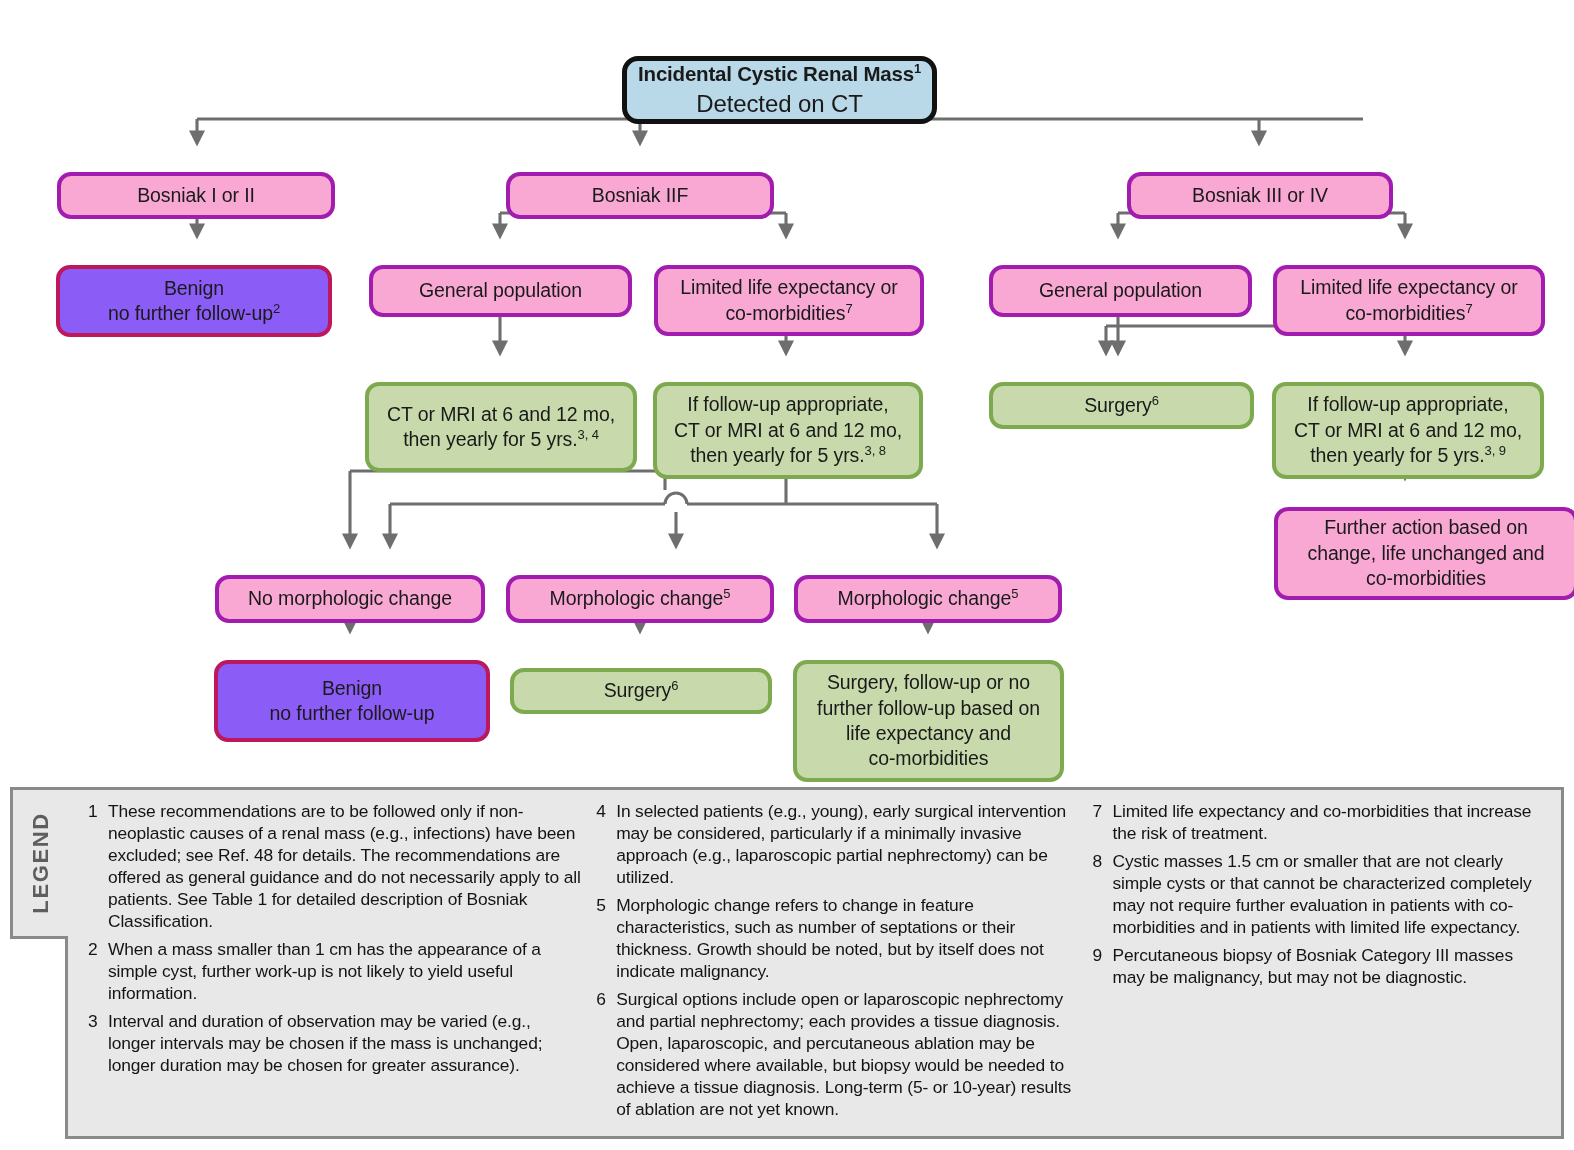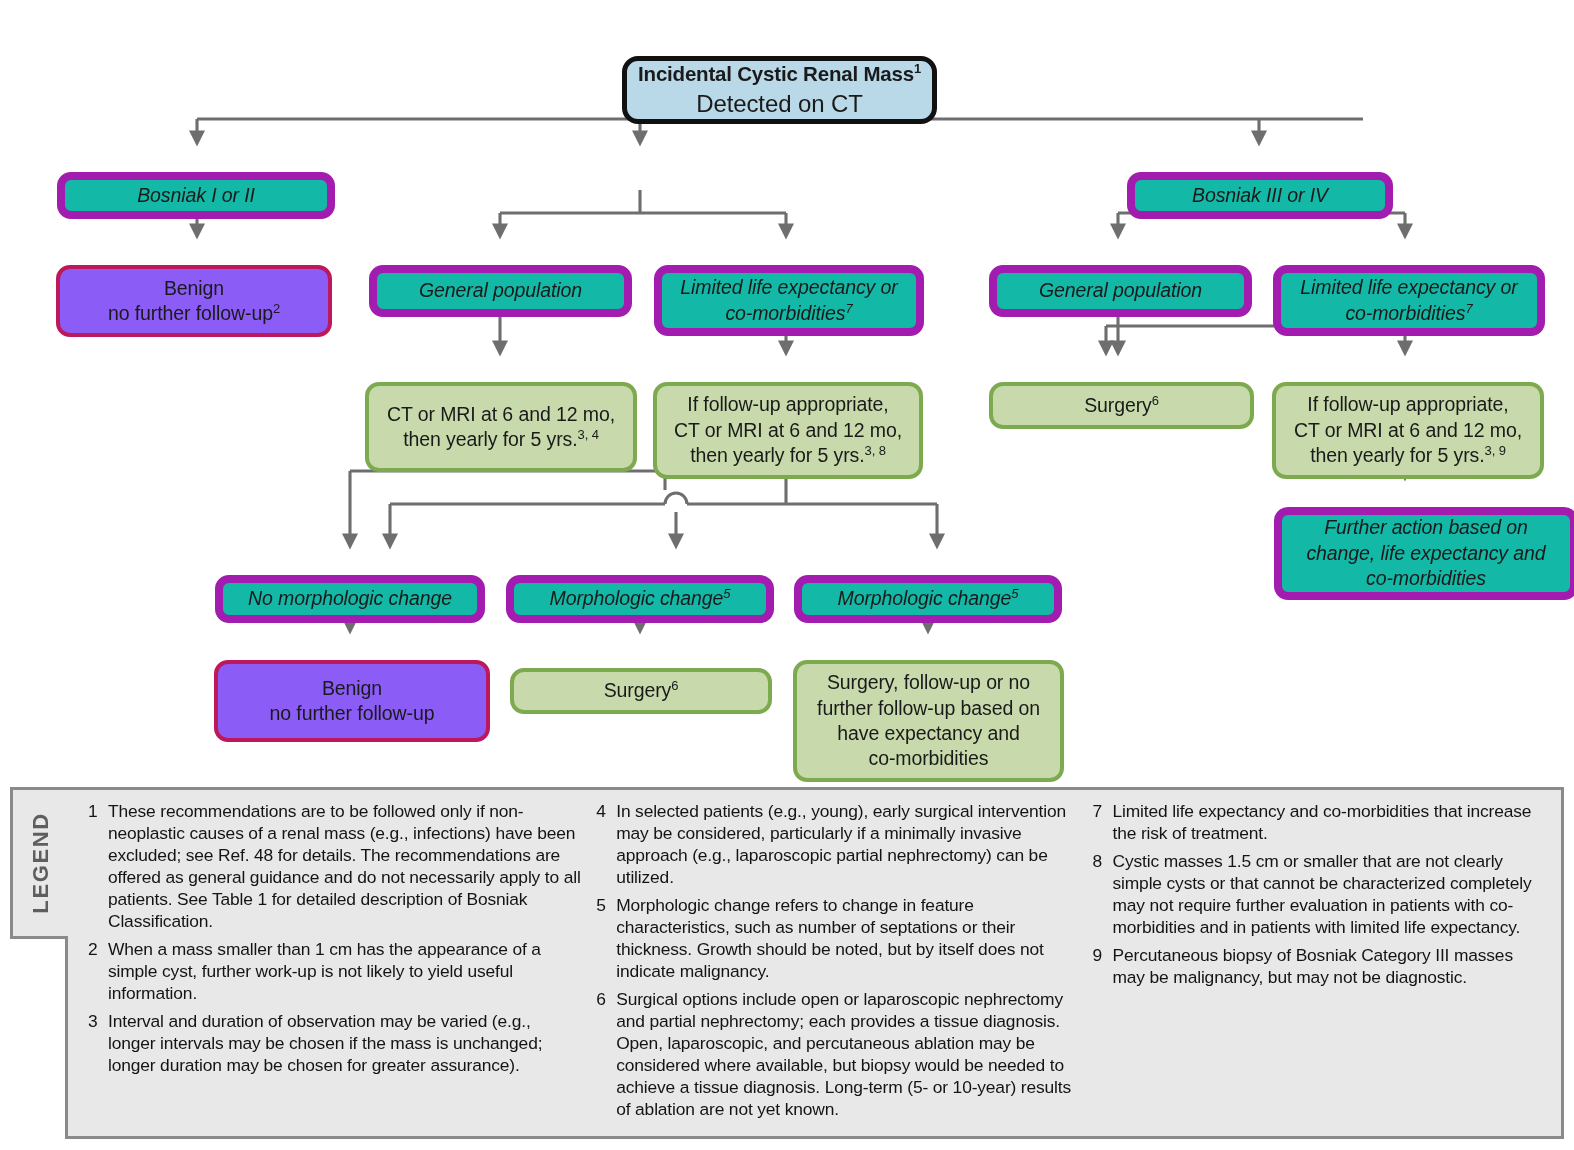--- a/index.html
+++ b/index.html
@@ -37,21 +37,21 @@
 
   .n-blue{
     background:#b9d9e9;
     border:5px solid #111111;
     border-radius:16px;
     font-weight:normal;
   }
   .n-blue .l1{font-weight:bold;display:block;font-size:20.5px;letter-spacing:-0.2px;}
   .n-blue .l2{display:block;font-size:24px;}
 
-  .n-yellow{background:#14b8a6;border:8px solid #a21caf;font-style:italic;}
+  .n-yellow{background:#f9a8d4;border:4px solid #a21caf;}
   .n-green{background:#c8daab;border:4px solid #7da94f;align-items:center;}
   .n-pink{background:#8b5cf6;border:4px solid #be185d;}
 
   
   #legend-wrap{position:absolute;left:10px;top:787px;width:1554px;height:352px;}
   #legend-tab{
     position:absolute;left:0;top:0;width:58px;height:152px;
     background:#e8e8e8;border:3px solid #8a8a8a;border-right:none;
     box-sizing:border-box;
     z-index:5;
@@ -156,20 +156,23 @@
     <div class="txt">
       <span class="l1"><span>Incidental Cystic Renal Mass</span><span class="sup">1</span></span>
       <span class="l2">Detected on CT</span>
     </div>
   </div>
 
   <div class="node n-yellow" style="left:57px;top:143px;width:278px;height:47px;">
     <span class="txt">Bosniak I or II</span>
   </div>
 
+  <div class="node n-yellow" style="left:506px;top:143px;width:268px;height:47px;">
+    <span class="txt">Bosniak IIF</span>
+  </div>
 
   <div class="node n-yellow" style="left:1127px;top:143px;width:266px;height:47px;">
     <span class="txt">Bosniak III or IV</span>
   </div>
 
   <div class="node n-pink" style="left:56px;top:236px;width:276px;height:72px;">
     <div class="txt">
       <span>Benign</span><br>
       <span>no further follow-up</span><span class="sup">2</span>
     </div>
@@ -220,21 +223,21 @@
     <div class="txt">
       <span>If follow-up appropriate,</span><br>
       <span>CT or MRI at 6 and 12 mo,</span><br>
       <span>then yearly for 5 yrs.</span><span class="sup">3, 9</span>
     </div>
   </div>
 
   <div class="node n-yellow" style="left:1274px;top:478px;width:304px;height:93px;align-items:center;">
     <div class="txt">
       <span>Further action based on</span><br>
-      <span>change, life expectancy and</span><br>
+      <span>change, life unchanged and</span><br>
       <span>co-morbidities</span>
     </div>
   </div>
 
   <div class="node n-yellow" style="left:215px;top:546px;width:270px;height:48px;">
     <span class="txt">No morphologic change</span>
   </div>
 
   <div class="node n-yellow" style="left:506px;top:546px;width:268px;height:48px;">
     <span class="txt"><span>Morphologic change</span><span class="sup">5</span></span>
@@ -252,21 +255,21 @@
   </div>
 
   <div class="node n-green" style="left:510px;top:639px;width:262px;height:46px;">
     <span class="txt"><span>Surgery</span><span class="sup">6</span></span>
   </div>
 
   <div class="node n-green" style="left:793px;top:631px;width:271px;height:122px;">
     <div class="txt">
       <span>Surgery, follow-up or no</span><br>
       <span>further follow-up based on</span><br>
-      <span>have expectancy and</span><br>
+      <span>life expectancy and</span><br>
       <span>co-morbidities</span>
     </div>
   </div>
 
   <div id="legend-wrap">
     <div id="legend-body">
       <div class="legend-col c1">
           <div class="lnote">
             <div class="num">1</div>
             <div class="body">These recommendations are to be followed only if non-neoplastic causes of a renal mass (e.g., infections) have been excluded; see Ref. 48 for details. The recommendations are offered as general guidance and do not necessarily apply to all patients. See Table 1 for detailed description of Bosniak Classification.</div>

